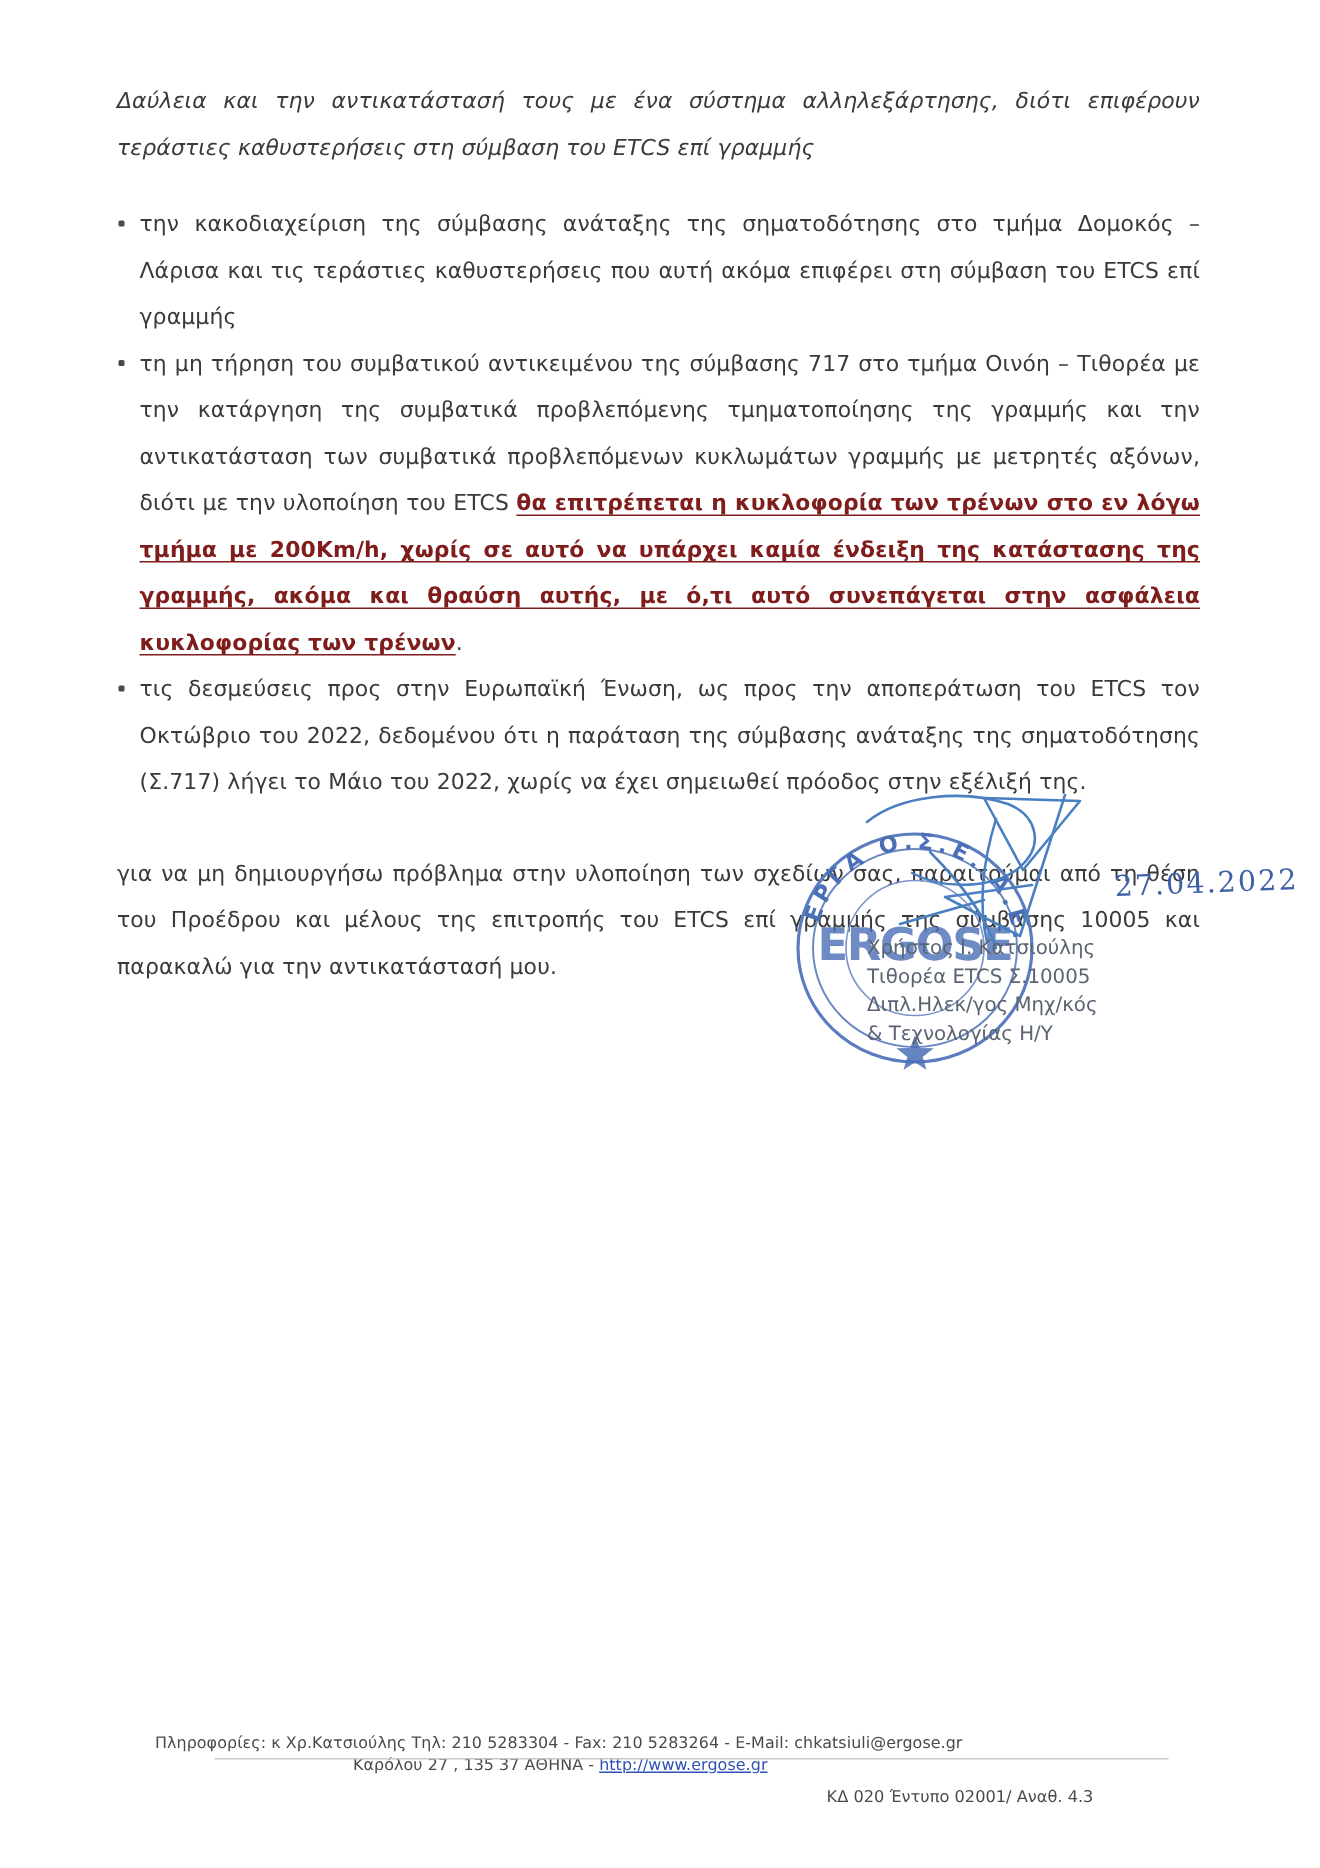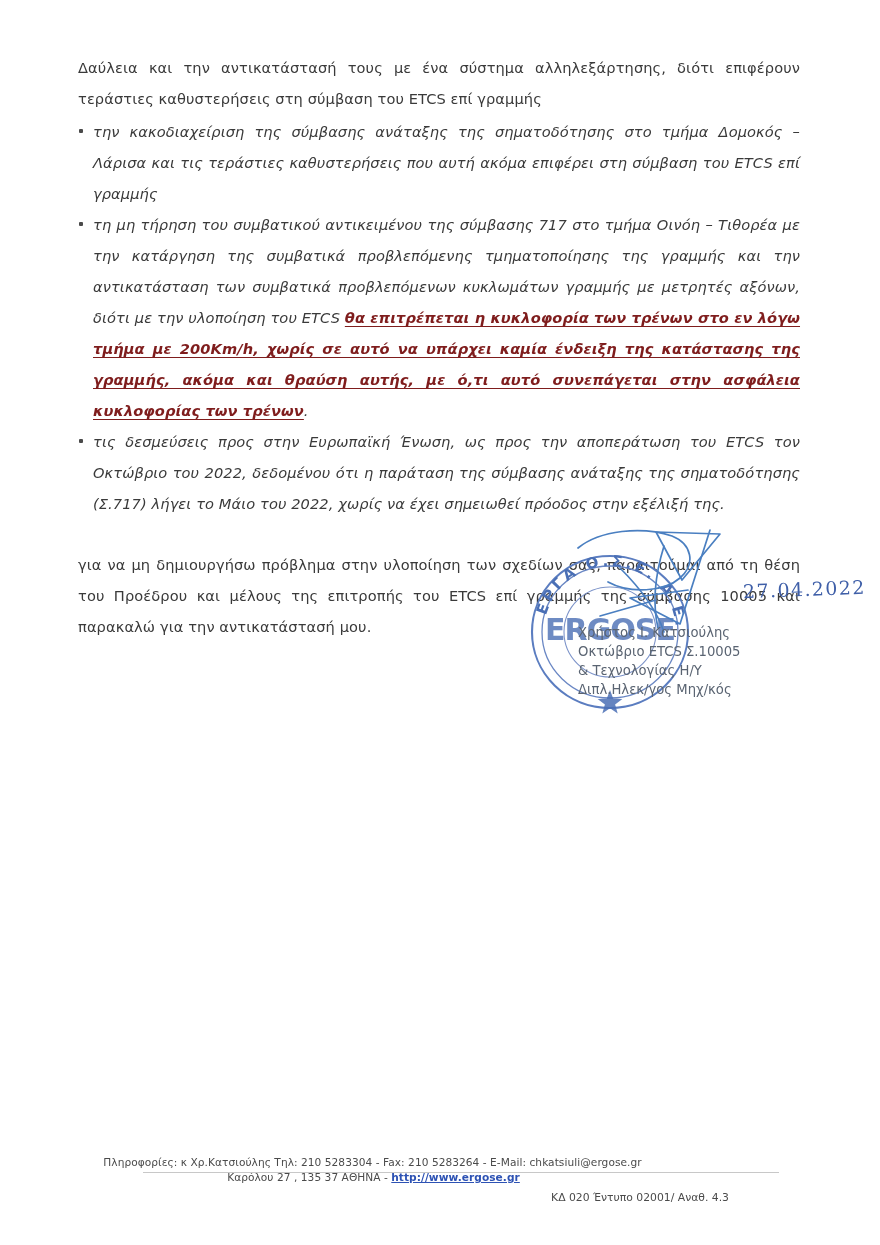--- a/index.html
+++ b/index.html
@@ -28,37 +28,37 @@
   .para {
     font-size: 14.6px;
     line-height: 31px;
     text-align: justify;
     text-justify: inter-word;
     color: #3a3a3a;
     margin: 0;
     letter-spacing: .1px;
   }
   .para.cont {
-    margin-bottom: 2px;
+    margin-bottom: 20px;
+    font-style: italic;
   }
   .bullets {
     list-style: none;
     margin: 0;
     padding: 0;
   }
   .bullets li {
     position: relative;
     padding-left: 15px;
     font-size: 14.6px;
     line-height: 31px;
     text-align: justify;
     text-justify: inter-word;
     color: #3a3a3a;
     letter-spacing: .1px;
-    font-style: italic;
   }
   .bullets li .bul {
     position: absolute;
     left: 1px;
     top: 13px;
     width: 4px;
     height: 4px;
     background: #4a4a4a;
     border-radius: 1px;
   }
@@ -138,21 +138,20 @@
     font-size: 10.6px;
     line-height: 15px;
     color: #4a4a4a;
     letter-spacing: .05px;
   }
   .footline.l1 { margin-left: 8px; }
   .footline.l2 { margin-left: 10px; }
   .footlink {
     color: #2d52b4;
     text-decoration: underline;
-    font-weight: bold;
   }
   .footcode {
     position: absolute;
     left: 0;
     top: 36px;
     width: 880px;
     text-align: center;
     margin-left: 200px;
     font-size: 10.8px;
     color: #4a4a4a;
@@ -215,23 +214,23 @@
           <path d="M 40,88 L 96,72"></path>
           <path d="M 104,18 C 96,44 92,74 98,100"></path>
         </g>
       </svg>
     </div>
 
     <div class="datestamp">27.04.2022</div>
 
     <div class="sigtext">
       <div>Χρήστος Ι. Κατσιούλης</div>
-      <div>Οκτώβριο ETCS Σ.10005</div>
+      <div>Τιθορέα ETCS Σ.10005</div>
+      <div>Διπλ.Ηλεκ/γος Μηχ/κός</div>
       <div>&amp; Τεχνολογίας Η/Υ</div>
-      <div>Διπλ.Ηλεκ/γος Μηχ/κός</div>
     </div>
 
   </div>
 
   <div class="footer">
     <div class="footrule"></div>
 
     <div class="footline l1">Πληροφορίες: κ Χρ.Κατσιούλης Τηλ: 210 5283304 - Fax: 210 5283264 - E-Mail: chkatsiuli@ergose.gr</div>
 
     <div class="footline l2">

